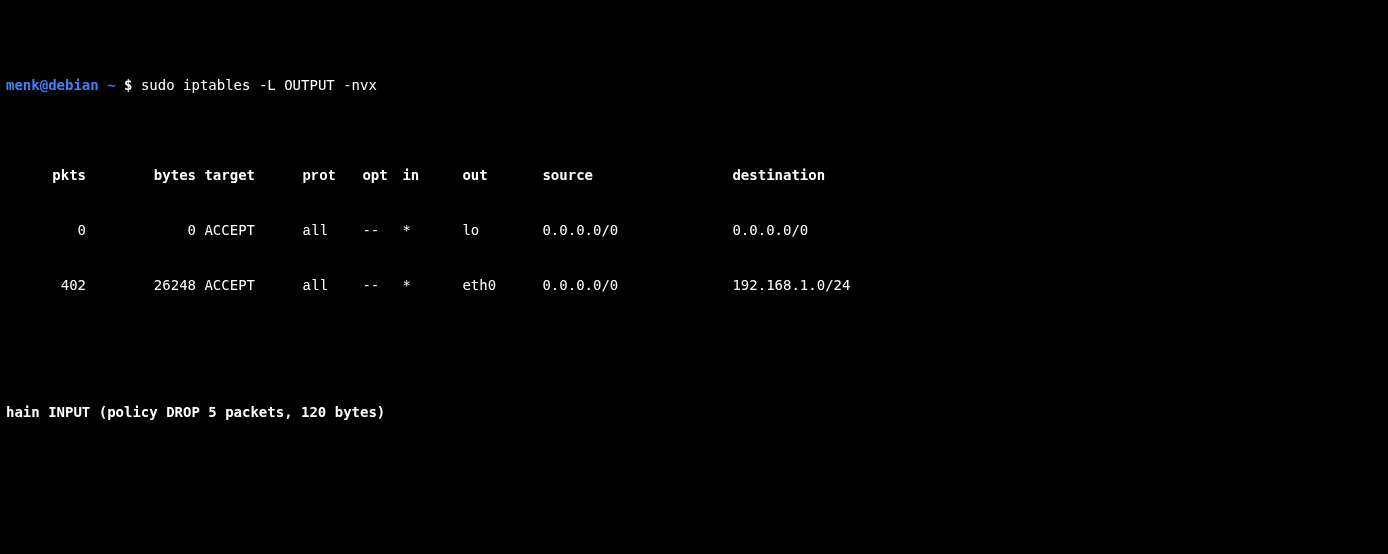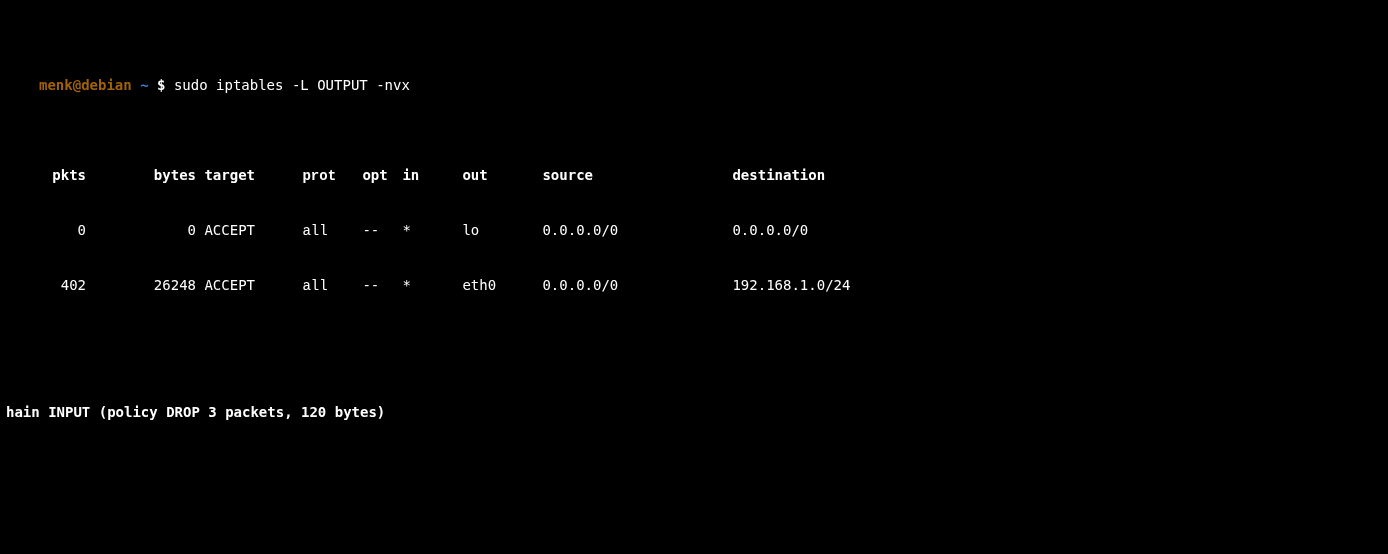--- a/index.html
+++ b/index.html
@@ -11,21 +11,21 @@
     font-size: 14px;
     line-height: 18px;
     width: 1388px;
     height: 554px;
     overflow: hidden;
   }
   .term {
     padding: 4px 6px;
     white-space: pre;
   }
-  .green  { color: #a16207; font-weight: bold; margin-left: 33px; }  
+  .green  { color: #3b82f6; font-weight: bold; }  
   .blue   { color: #3b7bd4; font-weight: bold; }  
   .white  { color: #ffffff; }
   .bold   { font-weight: bold; }
 
   
   .r1-pkts   { display:inline-block; width: 80px; text-align:right; }
   .r1-bytes  { display:inline-block; width:110px; text-align:right; }
   .r1-target { display:inline-block; width: 90px; }
   .r1-prot   { display:inline-block; width: 60px; text-align:left; padding-left: 8px; font-family: Liberation Mono, monospace;}
   .r1-opt    { display:inline-block; width: 40px; text-align:left;}
@@ -43,21 +43,21 @@
   <div><span class="green">menk@debian</span> <span class="blue">~</span> <span class="bold white">$</span> <span class="white">sudo iptables -L OUTPUT -nvx</span></div>
 
   
   <div class="bold"><span class="r1-pkts">pkts</span><span class="r1-bytes">bytes</span> <span class="r1-target">target</span><span class="r1-prot">prot</span><span class="r1-opt">opt</span><span class="r1-in">in</span><span class="r1-out">out</span><span class="r1-src">source</span><span class="r1-dst">destination</span></div>
   <div><span class="r1-pkts">0</span><span class="r1-bytes">0</span> <span class="r1-target">ACCEPT</span><span class="r1-prot">all</span><span class="r1-opt">--</span><span class="r1-in">*</span><span class="r1-out">lo</span><span class="r1-src">0.0.0.0/0</span><span class="r1-dst">0.0.0.0/0</span></div>
   <div><span class="r1-pkts">402</span><span class="r1-bytes">26248</span> <span class="r1-target">ACCEPT</span><span class="r1-prot">all</span><span class="r1-opt">--</span><span class="r1-in">*</span><span class="r1-out">eth0</span><span class="r1-src">0.0.0.0/0</span><span class="r1-dst">192.168.1.0/24</span></div>
 
   
 
   
-  <div class="bold">hain INPUT (policy DROP 3 packets, 120 bytes)</div>
+  <div class="bold">hain INPUT (policy DROP 5 packets, 120 bytes)</div>
   
 
   
   
   
   
   
   
   
   

